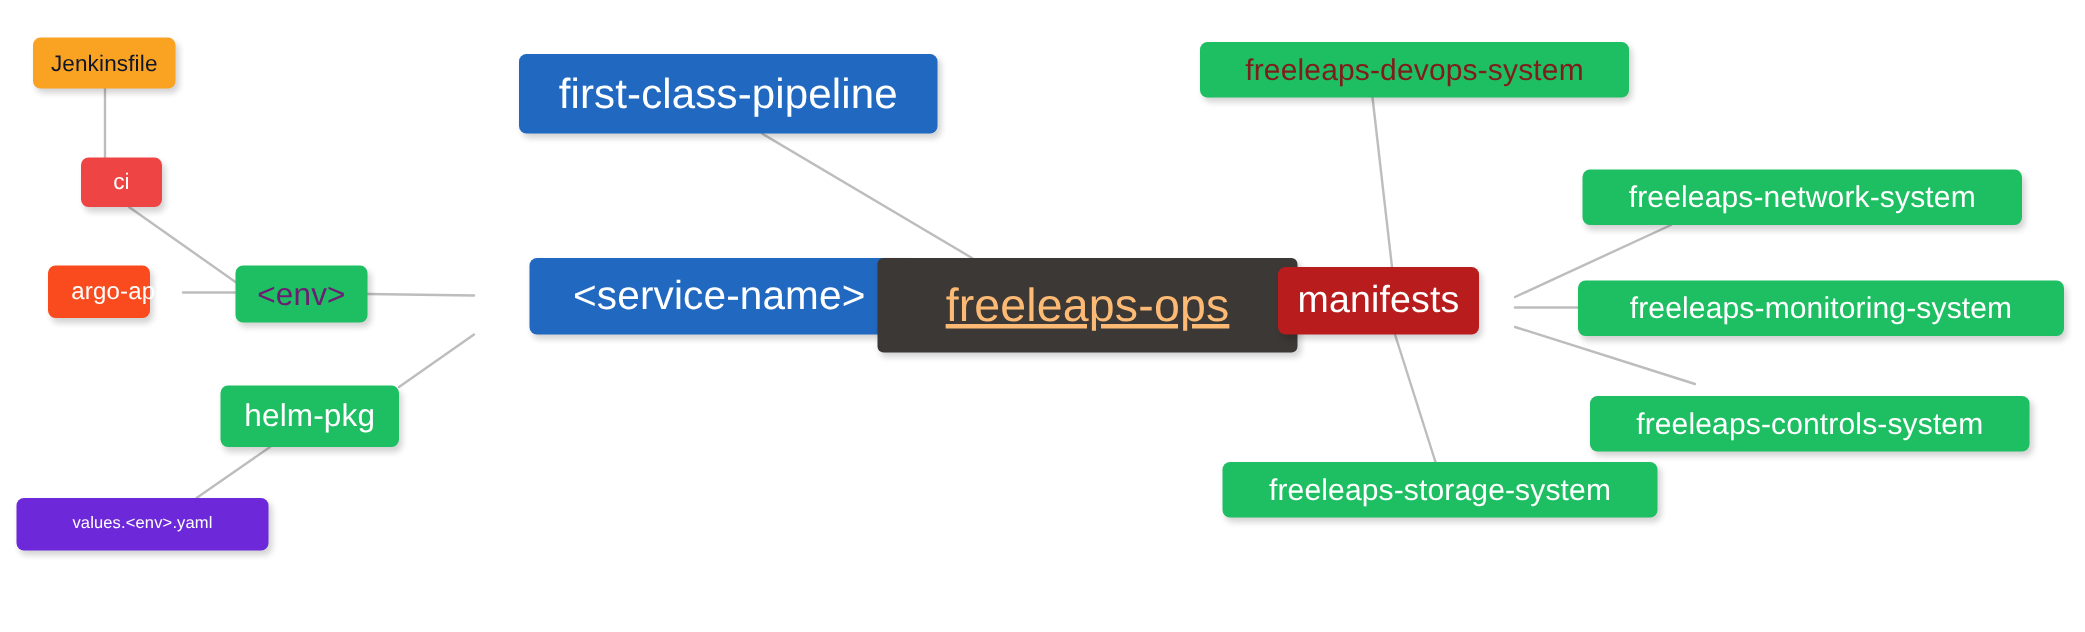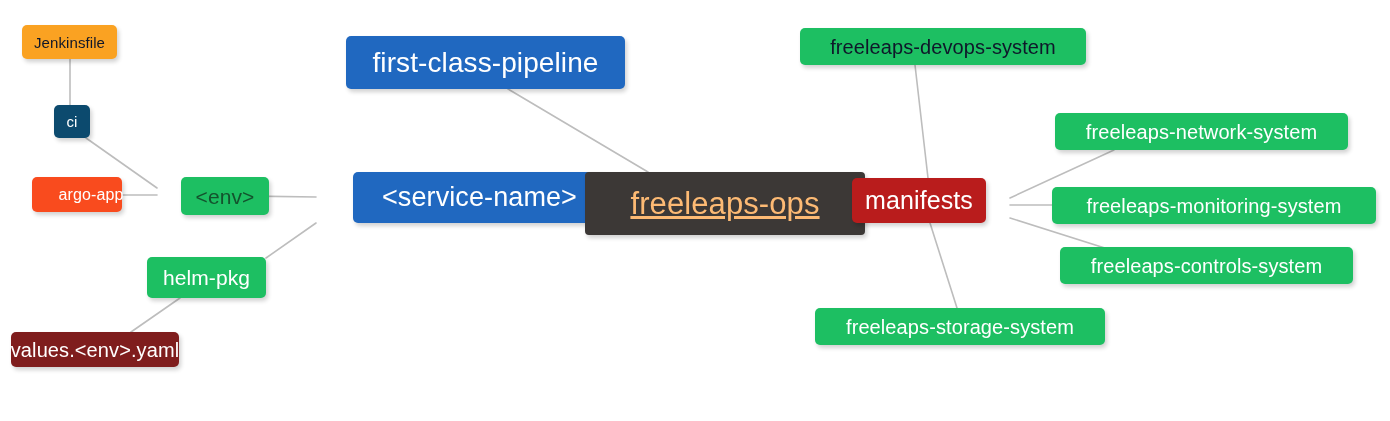--- a/index.html
+++ b/index.html
@@ -63,56 +63,56 @@
       <line class="edge" x1="928" y1="178" x2="915" y2="65" stroke="#bdbdbd"></line>
       <line class="edge" x1="1010" y1="198" x2="1114" y2="150" stroke="#bdbdbd"></line>
       <line class="edge" x1="1010" y1="205" x2="1052" y2="205" stroke="#bdbdbd"></line>
       <line class="edge" x1="1010" y1="218" x2="1130" y2="256" stroke="#bdbdbd"></line>
       <line class="edge" x1="930" y1="223" x2="957" y2="308" stroke="#bdbdbd"></line>
     </svg>
   <div id="node-layer">
       <div class="node" style="left: 22px; top: 25px; width: 95px; height: 34px; font-size: 15px; background: rgb(250, 162, 34); color: #0f172a;">
         <span>Jenkinsfile</span>
       </div>
-      <div class="node" style="left: 54px; top: 105px; width: 36px; height: 33px; font-size: 15px; background: #0c4a6e; color: rgb(255, 255, 255);">
+      <div class="node" style="left: 54px; top: 105px; width: 54px; height: 33px; font-size: 15px; background: #ef4444; color: rgb(255, 255, 255);">
         <span>ci</span>
       </div>
-      <div class="node" style="left: 32px; top: 177px; width: 90px; height: 35px; font-size: 16px; background: rgb(249, 75, 30); color: rgb(255, 255, 255); padding-left: 28px;">
+      <div class="node" style="left: 32px; top: 177px; width: 68px; height: 35px; font-size: 16px; background: rgb(249, 75, 30); color: rgb(255, 255, 255); padding-left: 28px;">
         <span>argo-app</span>
       </div>
-      <div class="node" style="left: 157px; top: 177px; width: 88px; height: 38px; font-size: 21px; background: rgb(29, 191, 98); color: #14532d; margin-left: 24px;">
+      <div class="node" style="left: 157px; top: 177px; width: 88px; height: 38px; font-size: 21px; background: rgb(29, 191, 98); color: #701a75;">
         <span>&lt;env&gt;</span>
       </div>
       <div class="node" style="left: 147px; top: 257px; width: 119px; height: 41px; font-size: 21px; background: rgb(29, 191, 98); color: rgb(255, 255, 255);">
         <span>helm-pkg</span>
       </div>
-      <div class="node" style="left: 11px; top: 332px; width: 168px; height: 35px; font-size: 20px; background: #7f1d1d; color: rgb(255, 255, 255);">
+      <div class="node" style="left: 11px; top: 332px; width: 168px; height: 35px; font-size: 11px; background: #6d28d9; color: rgb(255, 255, 255);">
         <span>values.&lt;env&gt;.yaml</span>
       </div>
       <div class="node" style="left: 314px; top: 36px; width: 279px; height: 53px; font-size: 28px; background: rgb(32, 104, 192); color: rgb(255, 255, 255); margin-left: 32px;">
         <span>first-class-pipeline</span>
       </div>
       <div class="node" style="left: 316px; top: 172px; width: 253px; height: 51px; font-size: 27px; background: rgb(32, 104, 192); color: rgb(255, 255, 255); margin-left: 37px;">
         <span>&lt;service-name&gt;</span>
       </div>
       <div class="node root" style="left: 585px; top: 172px; width: 280px; height: 63px; font-size: 31px; background: rgb(60, 56, 54); color: #fdba74; text-decoration: underline;">
         <span>freeleaps-ops</span>
       </div>
       <div class="node" style="left: 852px; top: 178px; width: 134px; height: 45px; font-size: 25px; background: #b91c1c; color: rgb(255, 255, 255);">
         <span>manifests</span>
       </div>
-      <div class="node" style="left: 800px; top: 28px; width: 286px; height: 37px; font-size: 20px; background: rgb(29, 191, 98); color: #0f172a; text-align: center;">
+      <div class="node" style="left: 800px; top: 28px; width: 286px; height: 37px; font-size: 20px; background: rgb(29, 191, 98); color: #7f1d1d; text-align: center;">
         <span>freeleaps-devops-system</span>
       </div>
       <div class="node" style="left: 1055px; top: 113px; width: 293px; height: 37px; font-size: 20px; background: rgb(29, 191, 98); color: rgb(255, 255, 255);">
         <span>freeleaps-network-system</span>
       </div>
       <div class="node" style="left: 1052px; top: 187px; width: 324px; height: 37px; font-size: 20px; background: rgb(29, 191, 98); color: rgb(255, 255, 255);">
         <span>freeleaps-monitoring-system</span>
       </div>
-      <div class="node" style="left: 1060px; top: 247px; width: 293px; height: 37px; font-size: 20px; background: rgb(29, 191, 98); color: rgb(255, 255, 255);">
+      <div class="node" style="left: 1060px; top: 264px; width: 293px; height: 37px; font-size: 20px; background: rgb(29, 191, 98); color: rgb(255, 255, 255);">
         <span>freeleaps-controls-system</span>
       </div>
       <div class="node" style="left: 815px; top: 308px; width: 290px; height: 37px; font-size: 20px; background: rgb(29, 191, 98); color: rgb(255, 255, 255);">
         <span>freeleaps-storage-system</span>
       </div>
     </div>
 </div>
 
 </body></html>

